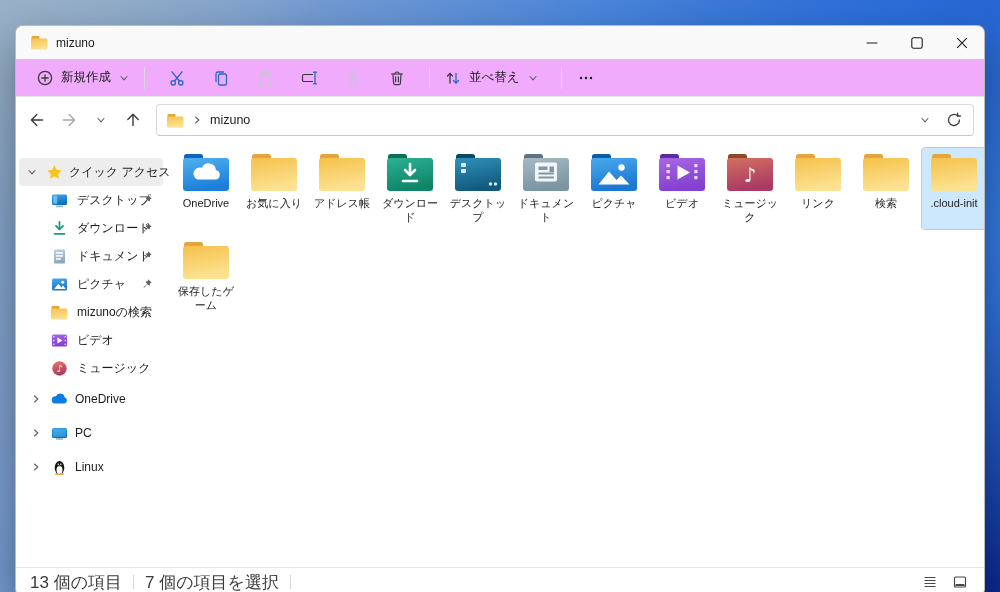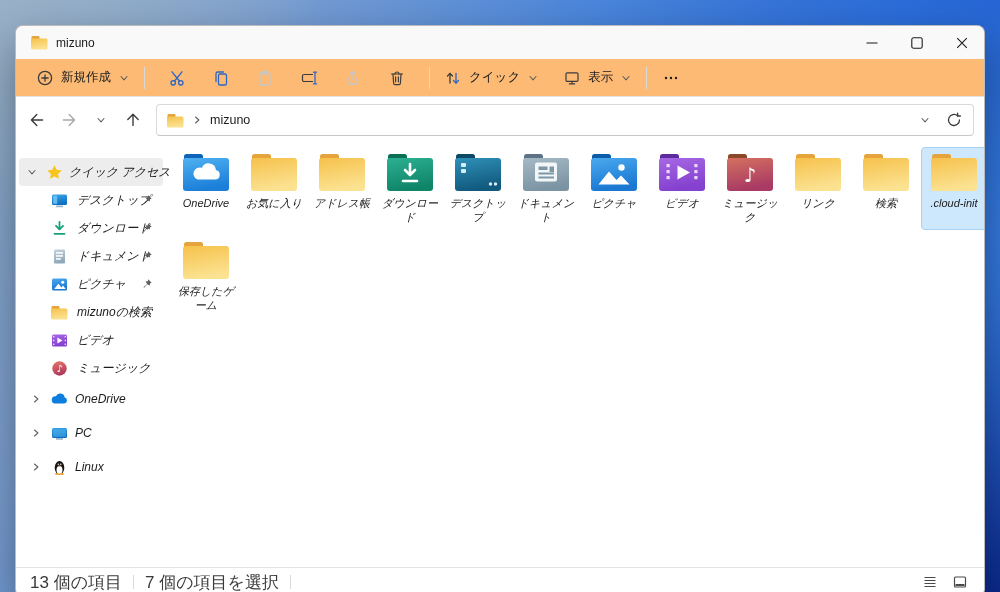--- a/index.html
+++ b/index.html
@@ -21,42 +21,42 @@
     box-shadow:0 18px 45px rgba(0,0,0,.38);
     display:flex; flex-direction:column;
   }
   
   .titlebar { height:33px; background:#f9f9f9; display:flex; align-items:center; flex:none; }
   .title-left { display:flex; align-items:center; gap:8px; padding-left:15px; flex:1; }
   .title-text { font-size:12px; }
   .win-controls { display:flex; height:100%; }
   .win-btn { width:45px; height:100%; display:flex; align-items:center; justify-content:center; }
   
-  .toolbar { height:38px; background:#fdba74; border-bottom:1px solid #e3e3e3; display:flex; align-items:center; padding:0 12px; flex:none; }
+  .toolbar { height:38px; background:#f0abfc; border-bottom:1px solid #e3e3e3; display:flex; align-items:center; padding:0 12px; flex:none; }
   .tb-btn { display:flex; align-items:center; gap:7px; padding:5px 8px; border-radius:4px; font-size:12.5px; }
   .tb-icon-btn { padding:6px 9px; }
   .tb-sep { width:1px; height:22px; background:#d9d9d9; margin:0 6px; flex:none; }
   .tb-gap { width:8px; }
   svg { display:block; }
   
   .addressrow { height:46px; display:flex; align-items:center; padding:0 10px 0 6px; gap:2px; background:#fff; flex:none; }
   .nav-btn { width:30px; height:30px; display:flex; align-items:center; justify-content:center; border-radius:4px; flex:none; }
   .addressbar {
     flex:1; height:32px; margin-left:6px; border:1px solid #d9d9d9; border-bottom-color:#c7c7c7;
     border-radius:4px; background:#fff; display:flex; align-items:center; padding:0 6px 0 10px; gap:7px; min-width:0;
   }
   .addr-text { font-size:12.5px; }
   .addr-right { margin-left:auto; display:flex; align-items:center; gap:4px; }
   .searchbox {
     width:296px; height:32px; margin-left:10px; border:1px solid #d9d9d9; border-bottom-color:#c7c7c7;
     border-radius:4px; background:#fff; display:flex; align-items:center; padding:0 10px; gap:9px; flex:none;
   }
   .search-placeholder { font-size:12.5px; color:#757575; }
   
-  .content { flex:1; display:flex; min-height:0;font-style:italic; }
+  .content { flex:1; display:flex; min-height:0; }
   .sidebar { width:150px; flex:none; padding-top:15px; font-size:12px; position:relative; }
   .side-item { height:28px; display:flex; align-items:center; gap:9px; padding-left:35px; position:relative; white-space:nowrap; }
   .side-item.root { padding-left:8px; gap:6px; }
   .side-item.root2 { height:34px; padding-left:12px; gap:7px; }
   .side-item.selected { background:#ededed; border-radius:4px; margin:0 3px; padding-left:5px; }
   .side-chev { width:16px; height:16px; display:flex; align-items:center; justify-content:center; flex:none; }
   .side-icon { width:17px; height:17px; flex:none; }
   .side-pin { position:absolute; right:13px; top:8px; width:12px; height:12px; }
   .main { flex:1; padding:4px 0 0 7px; overflow:hidden; }
   .grid { display:grid; grid-template-columns:repeat(12,68px); grid-auto-rows:min-content; row-gap:5px; }
@@ -213,44 +213,28 @@
             <g stroke="#3b3b3b" stroke-width="1.3" stroke-linecap="round" stroke-linejoin="round" fill="none">
               <path d="M6 14V4.5"></path>
               <path d="M3.5 7 6 4.5 8.5 7"></path>
             </g>
             <g stroke="#2b66c4" stroke-width="1.3" stroke-linecap="round" stroke-linejoin="round" fill="none">
               <path d="M12 4.5V14"></path>
               <path d="M9.5 11.5 12 14l2.5-2.5"></path>
             </g>
           </svg>
         </span>
-      <span>クイック</span>
+      <span>並べ替え</span>
       <span>
           <svg width="12" height="12" viewBox="0 0 16 16">
             <polyline points="4,6 8,10.5 12,6" stroke="#5f5f5f" stroke-width="1.4" stroke-linecap="round" stroke-linejoin="round" fill="none"></polyline>
           </svg>
         </span>
     </div>
     <div class="tb-gap"></div>
-    <div class="tb-btn">
-      <span>
-          <svg width="18" height="18" viewBox="0 0 18 18">
-            <g stroke="#3b3b3b" stroke-width="1.2" stroke-linecap="round" stroke-linejoin="round" fill="none">
-              <rect x="3" y="3.8" width="12" height="8.6" rx="1.2"></rect>
-              <path d="M9 12.4v2.4M6.3 14.8h5.4"></path>
-            </g>
-          </svg>
-        </span>
-      <span>表示</span>
-      <span>
-          <svg width="12" height="12" viewBox="0 0 16 16">
-            <polyline points="4,6 8,10.5 12,6" stroke="#5f5f5f" stroke-width="1.4" stroke-linecap="round" stroke-linejoin="round" fill="none"></polyline>
-          </svg>
-        </span>
-    </div>
     <div class="tb-sep"></div>
     <div class="tb-btn tb-icon-btn">
         <span>
           <svg width="18" height="18" viewBox="0 0 18 18">
             <g fill="#1b1b1b">
               <circle cx="4" cy="9" r="1.2"></circle>
               <circle cx="9" cy="9" r="1.2"></circle>
               <circle cx="14" cy="9" r="1.2"></circle>
             </g>
           </svg>

